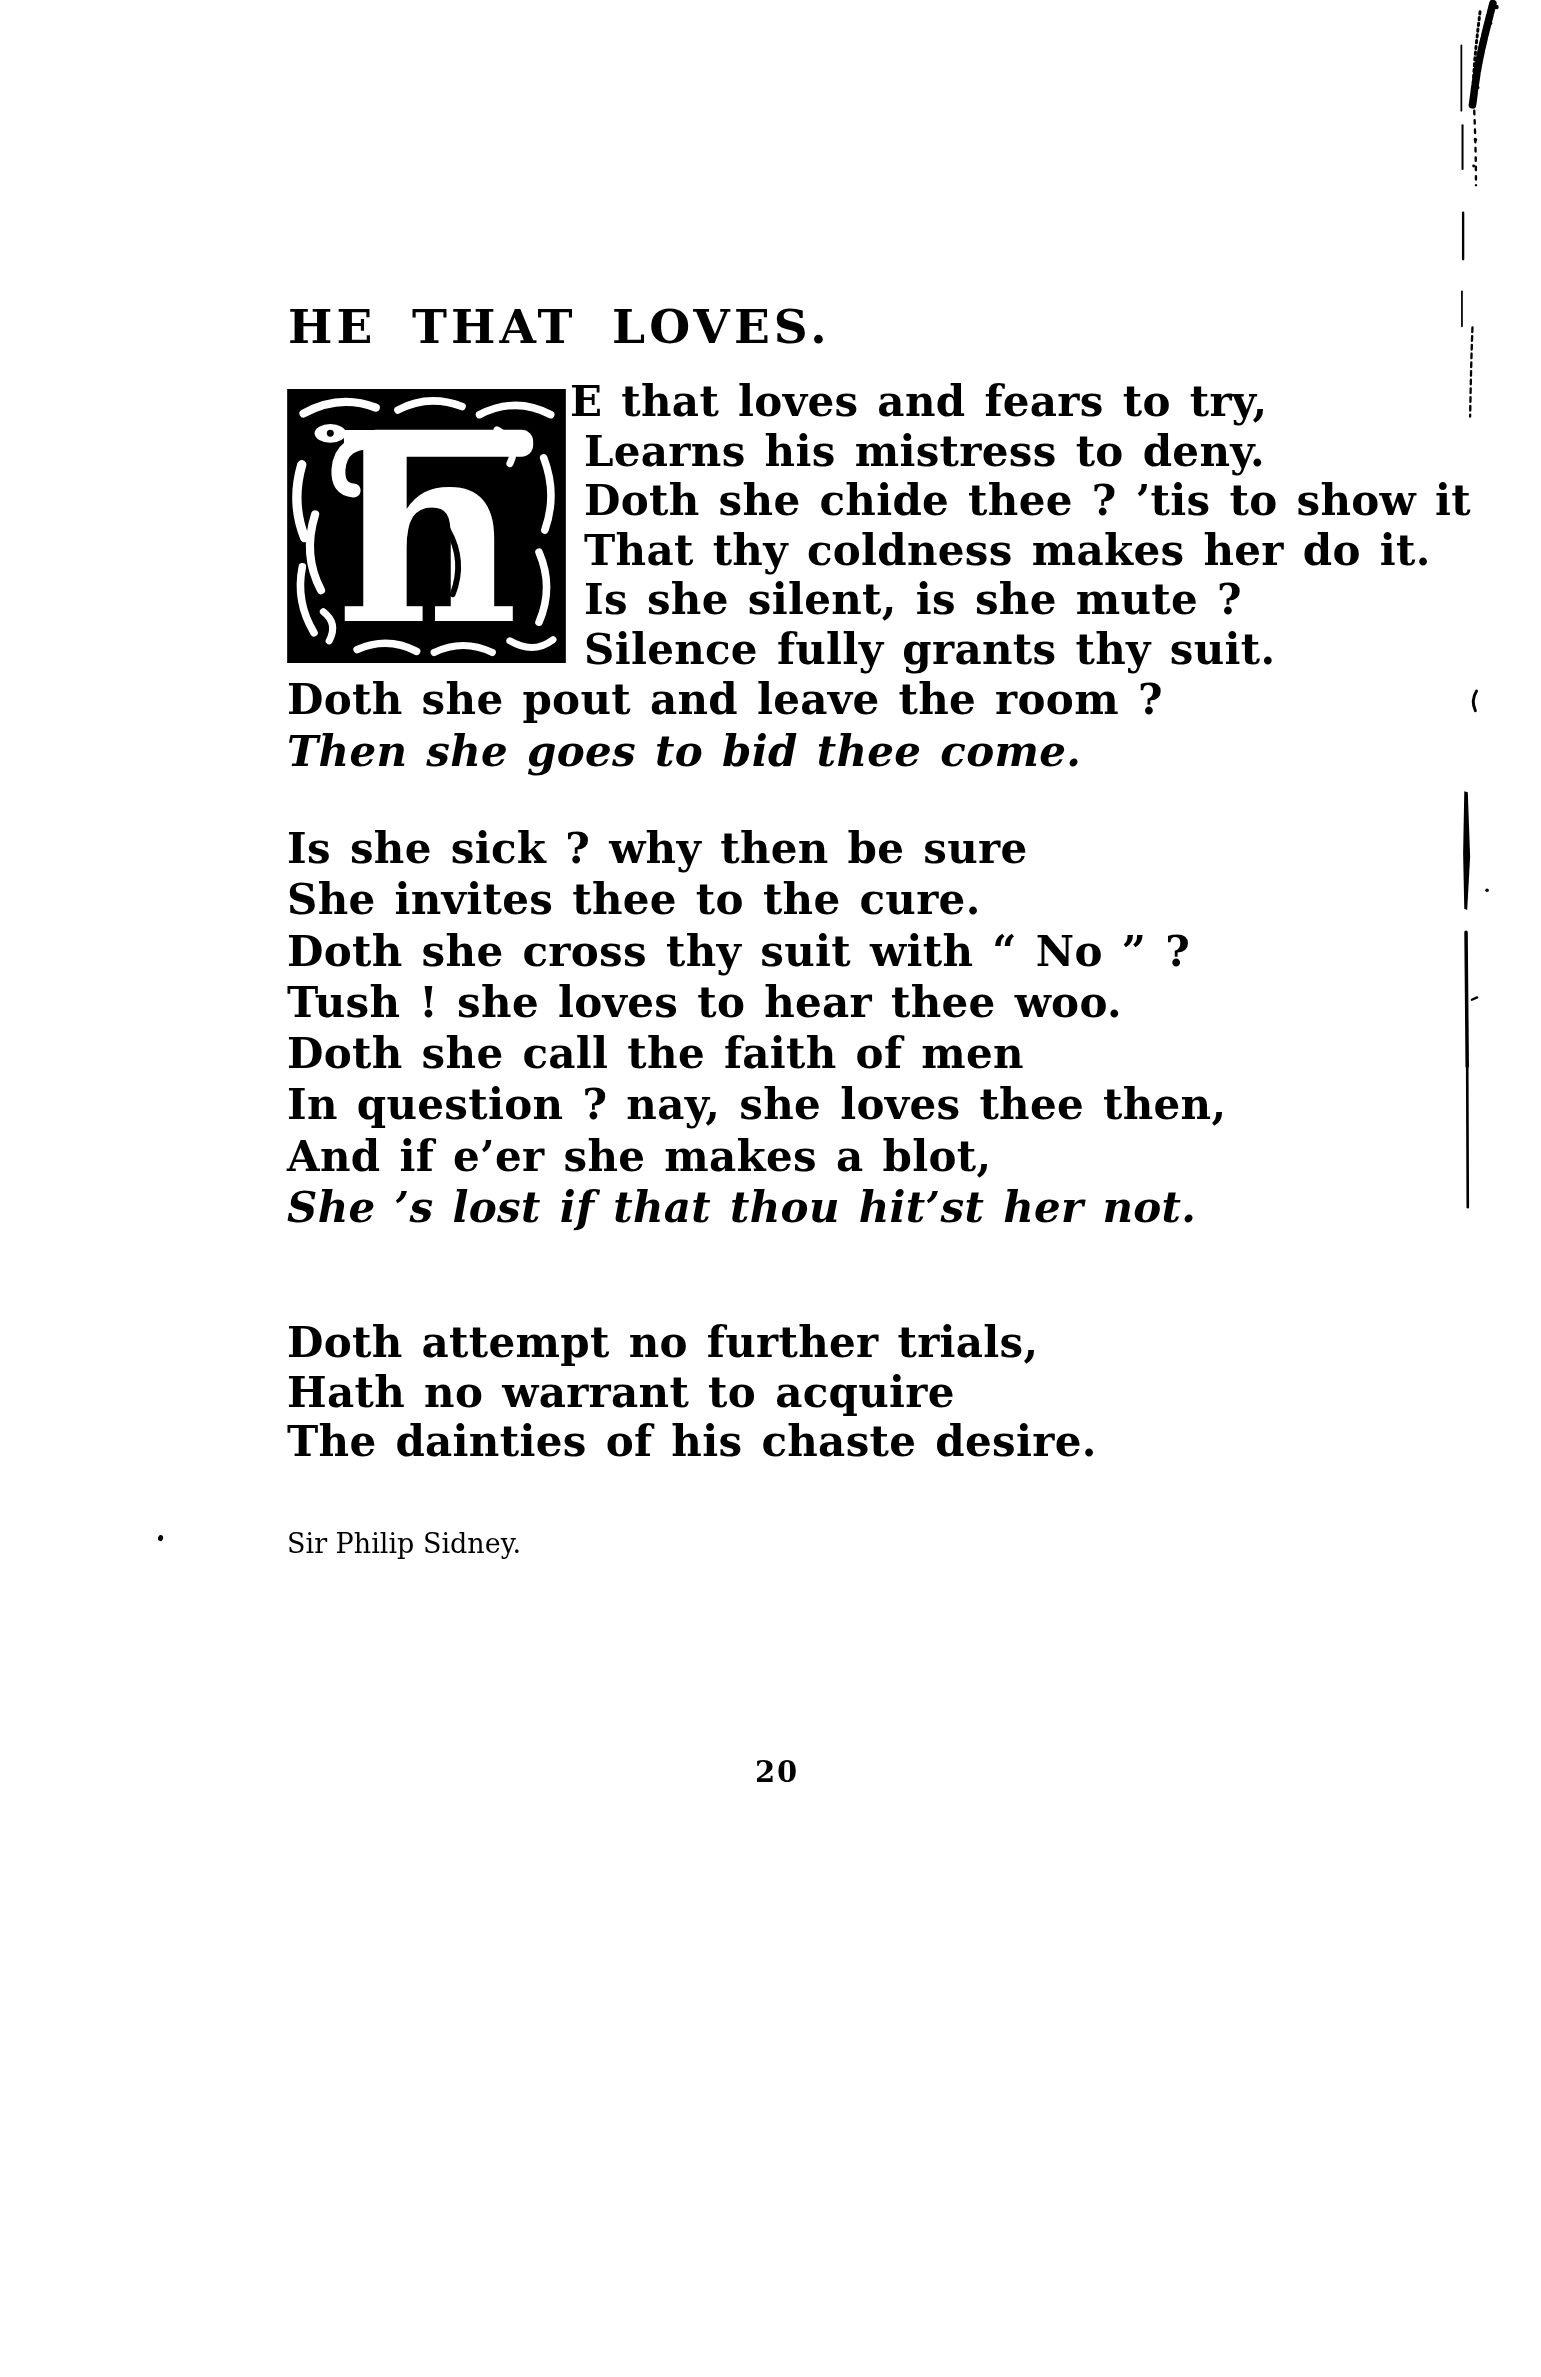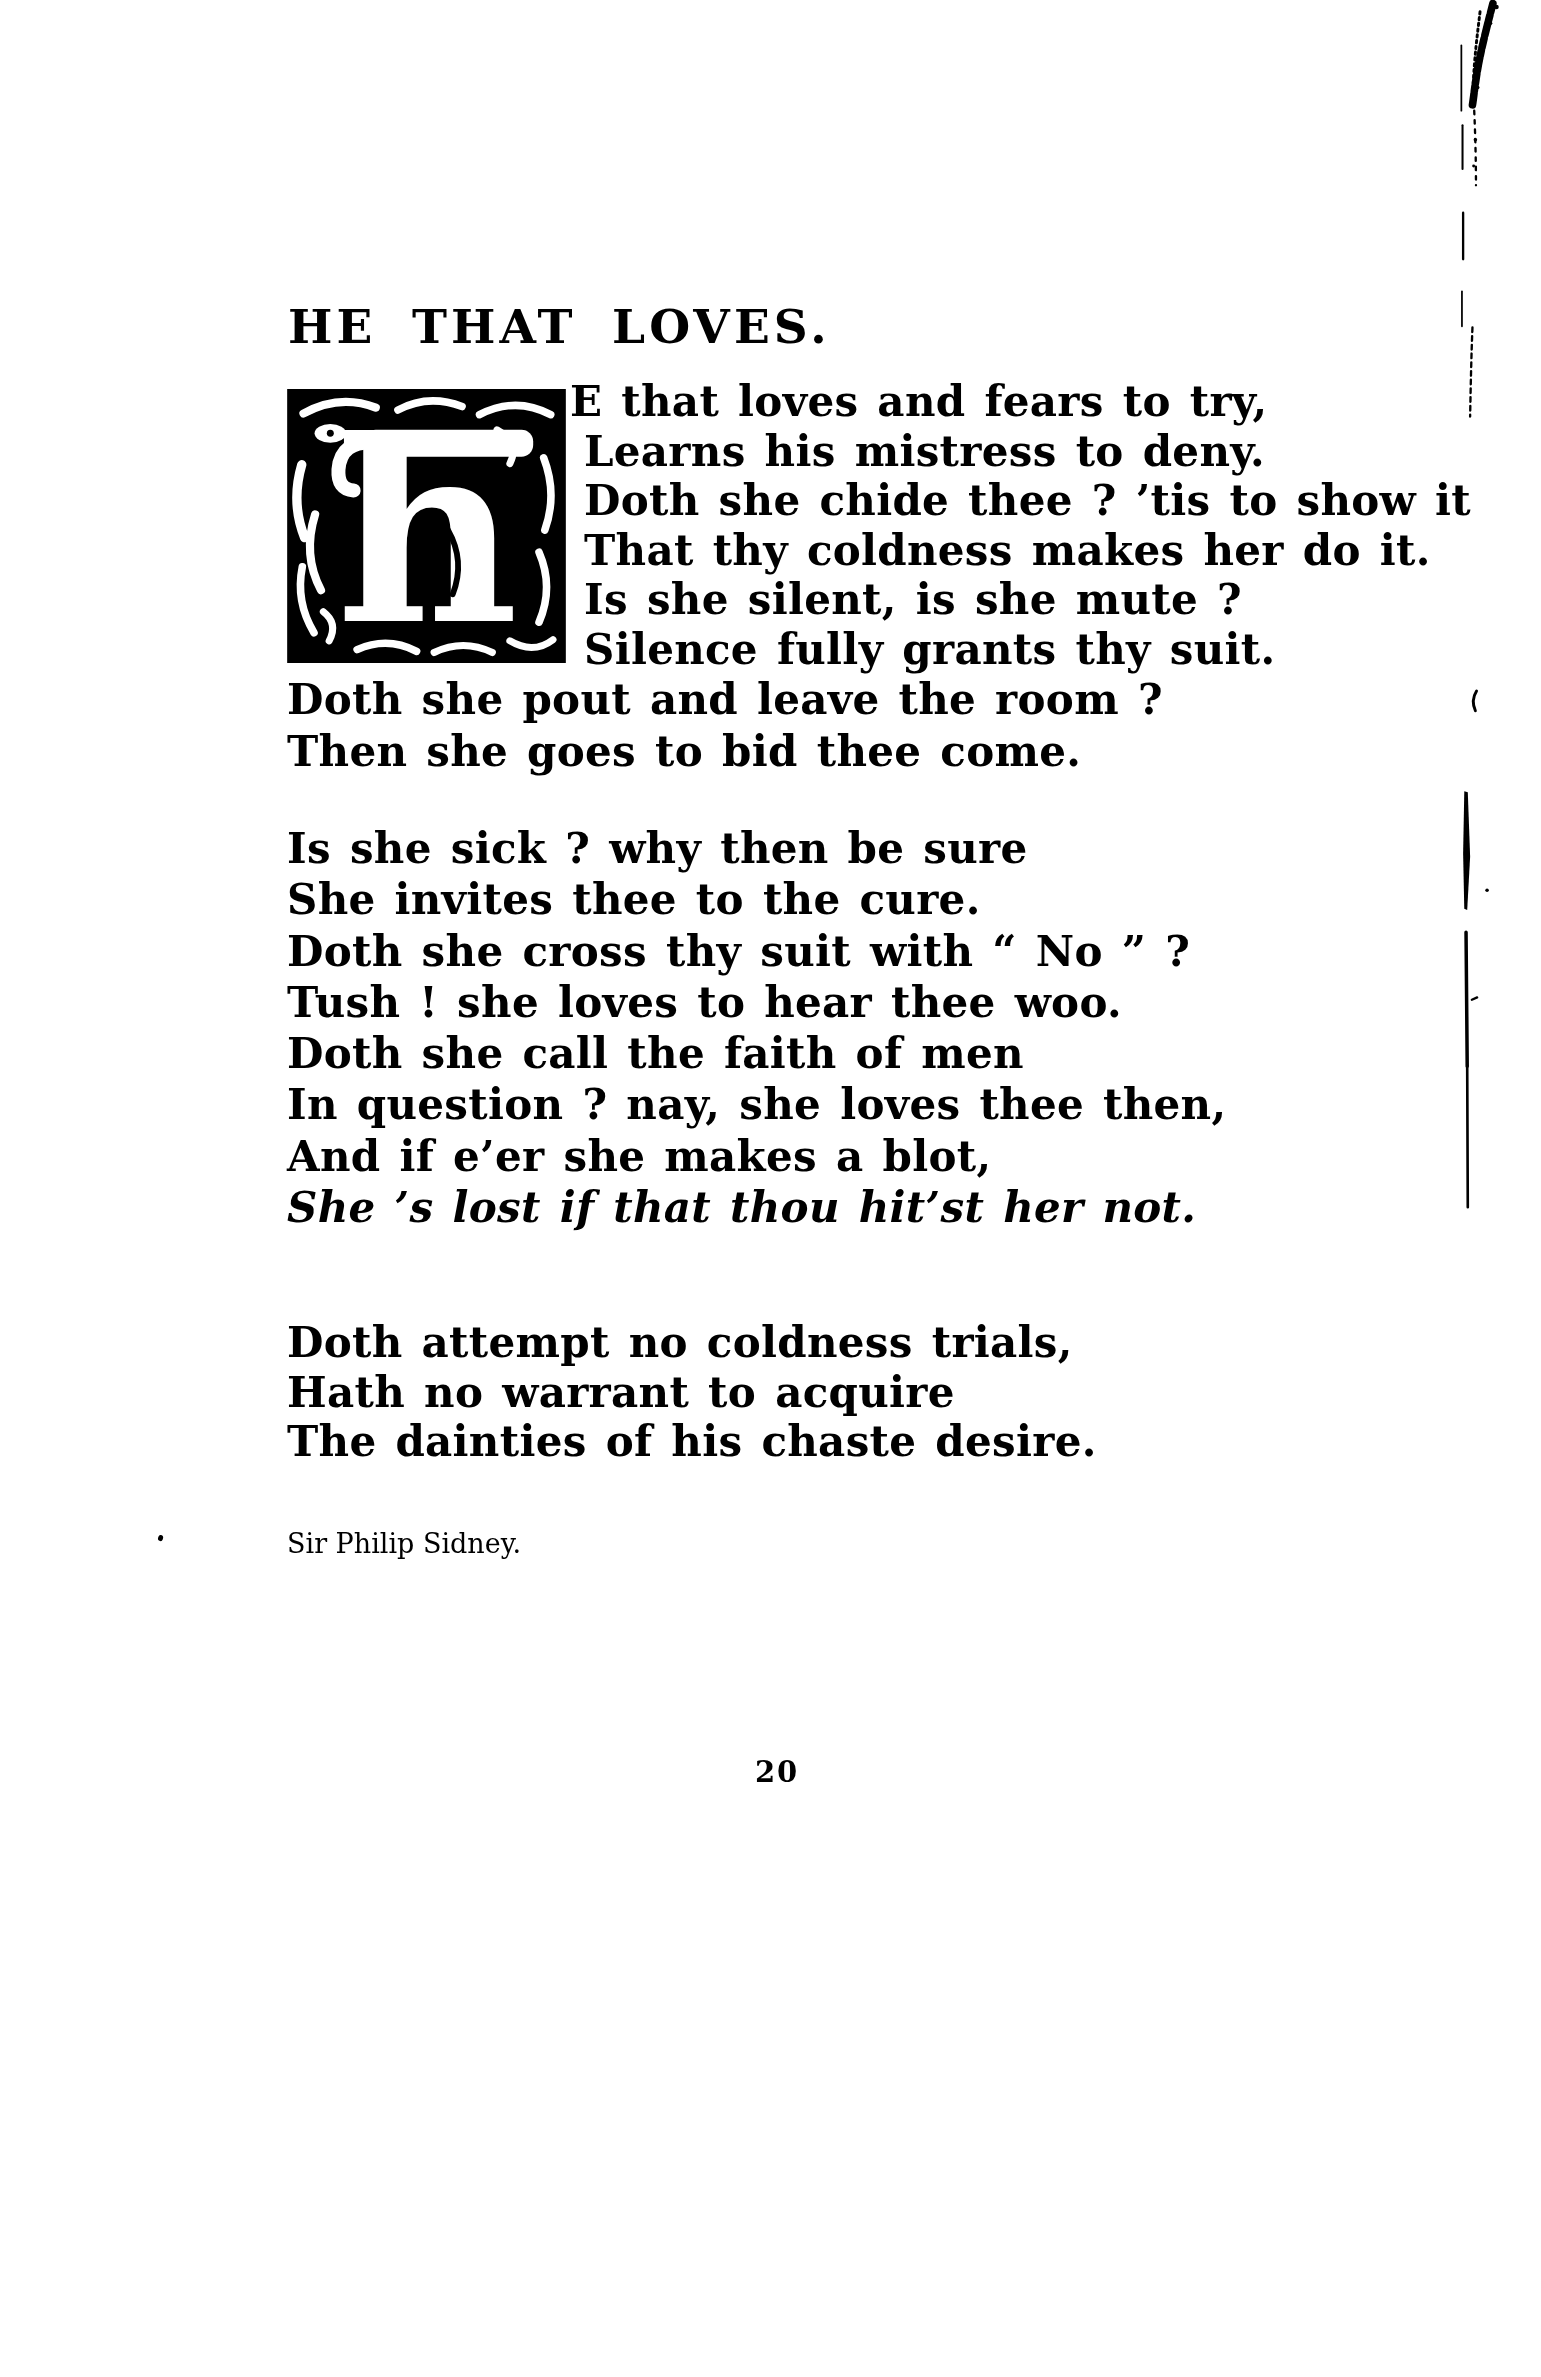--- a/index.html
+++ b/index.html
@@ -120,32 +120,32 @@
     </g>
   </svg>
 
   <div class="line" style="left:570px;  top:381px;">E that loves and fears to try,</div>
   <div class="line" style="left:584px; top:431px;">Learns his mistress to deny.</div>
   <div class="line" style="left:584px; top:480px;">Doth she chide thee ? ’tis to show it</div>
   <div class="line" style="left:584px; top:530px;">That thy coldness makes her do it.</div>
   <div class="line" style="left:584px; top:579px;">Is she silent, is she mute ?</div>
   <div class="line" style="left:584px; top:629px;">Silence fully grants thy suit.</div>
   <div class="line" style="left:287px;  top:679px;">Doth she pout and leave the room ?</div>
-  <div class="line" style="left:287px;  top:731px;">Then she goes to bid thee come.</div>
+  <div class="line" style="left:287px;  top:731px;font-style:italic;">Then she goes to bid thee come.</div>
 
   <div class="line" style="left:287px; top:828px;">Is she sick ? why then be sure</div>
   <div class="line" style="left:287px; top:879px;">She invites thee to the cure.</div>
   <div class="line" style="left:287px; top:931px;">Doth she cross thy suit with “ No ” ?</div>
   <div class="line" style="left:287px; top:982px;">Tush ! she loves to hear thee woo.</div>
   <div class="line" style="left:287px; top:1033px;">Doth she call the faith of men</div>
   <div class="line" style="left:287px; top:1084px;">In question ? nay, she loves thee then,</div>
   <div class="line" style="left:287px; top:1136px;text-align:right;">And if e’er she makes a blot,</div>
   <div class="line" style="left:287px; top:1187px;font-style:italic;">She ’s lost if that thou hit’st her not.</div>
 
-  <div class="line" style="left:287px; top:1322px;">Doth attempt no coldness trials,</div>
+  <div class="line" style="left:287px; top:1322px;">Doth attempt no further trials,</div>
   <div class="line" style="left:287px; top:1372px;">Hath no warrant to acquire</div>
   <div class="line" style="left:287px; top:1421px;">The dainties of his chaste desire.</div>
 
   <div class="attribution">Sir Philip Sidney.</div>
 
   <div class="pagenum">20</div>
 
   <div class="margin-dot"></div>
 
   <svg class="artifact-strip" viewBox="0 0 166 4080" preserveAspectRatio="none" xmlns="http://www.w3.org/2000/svg">

